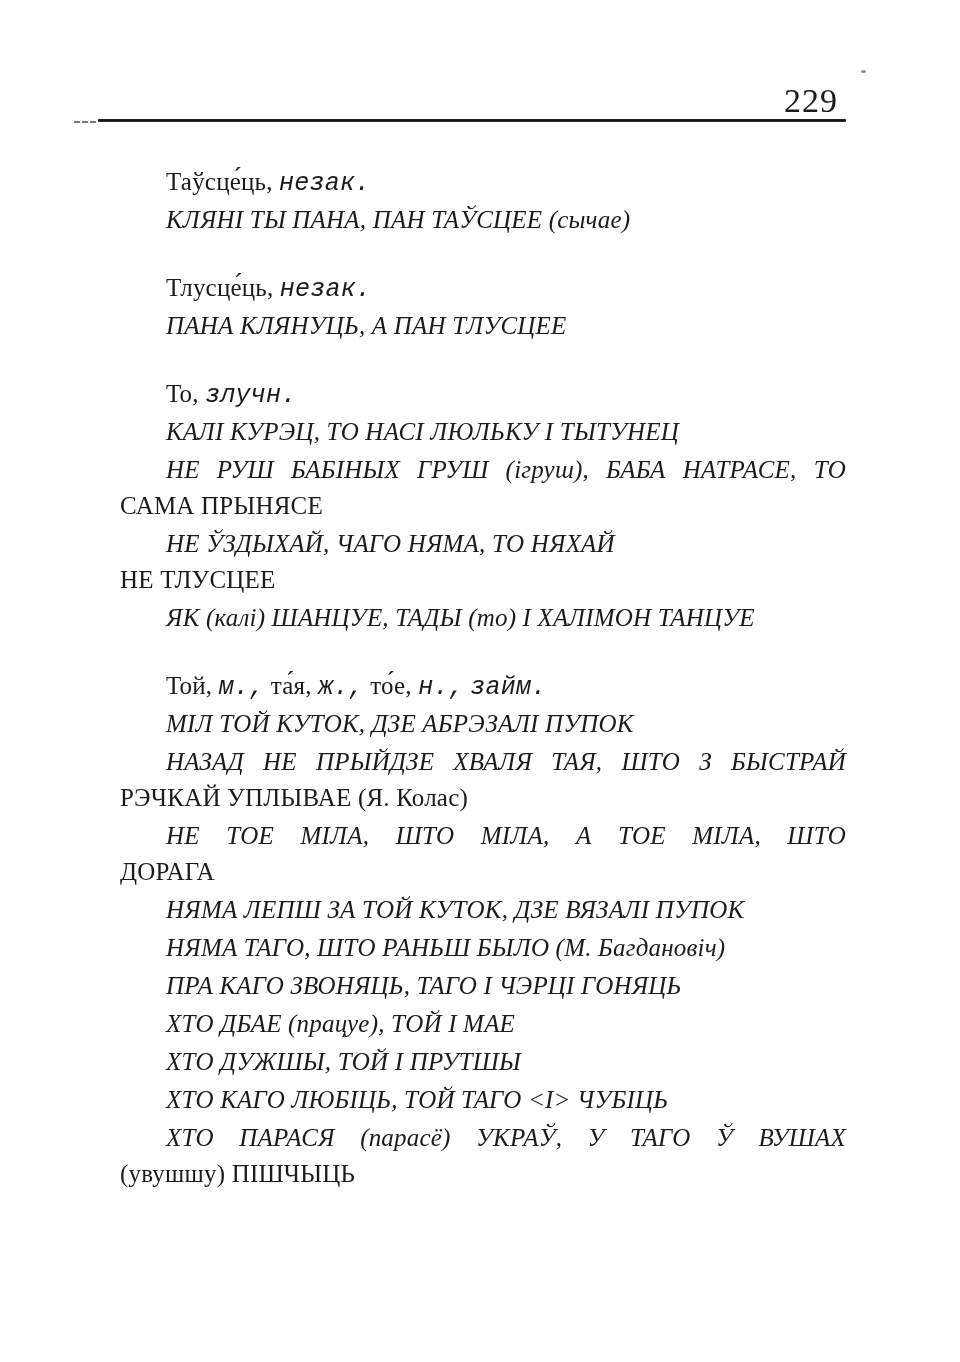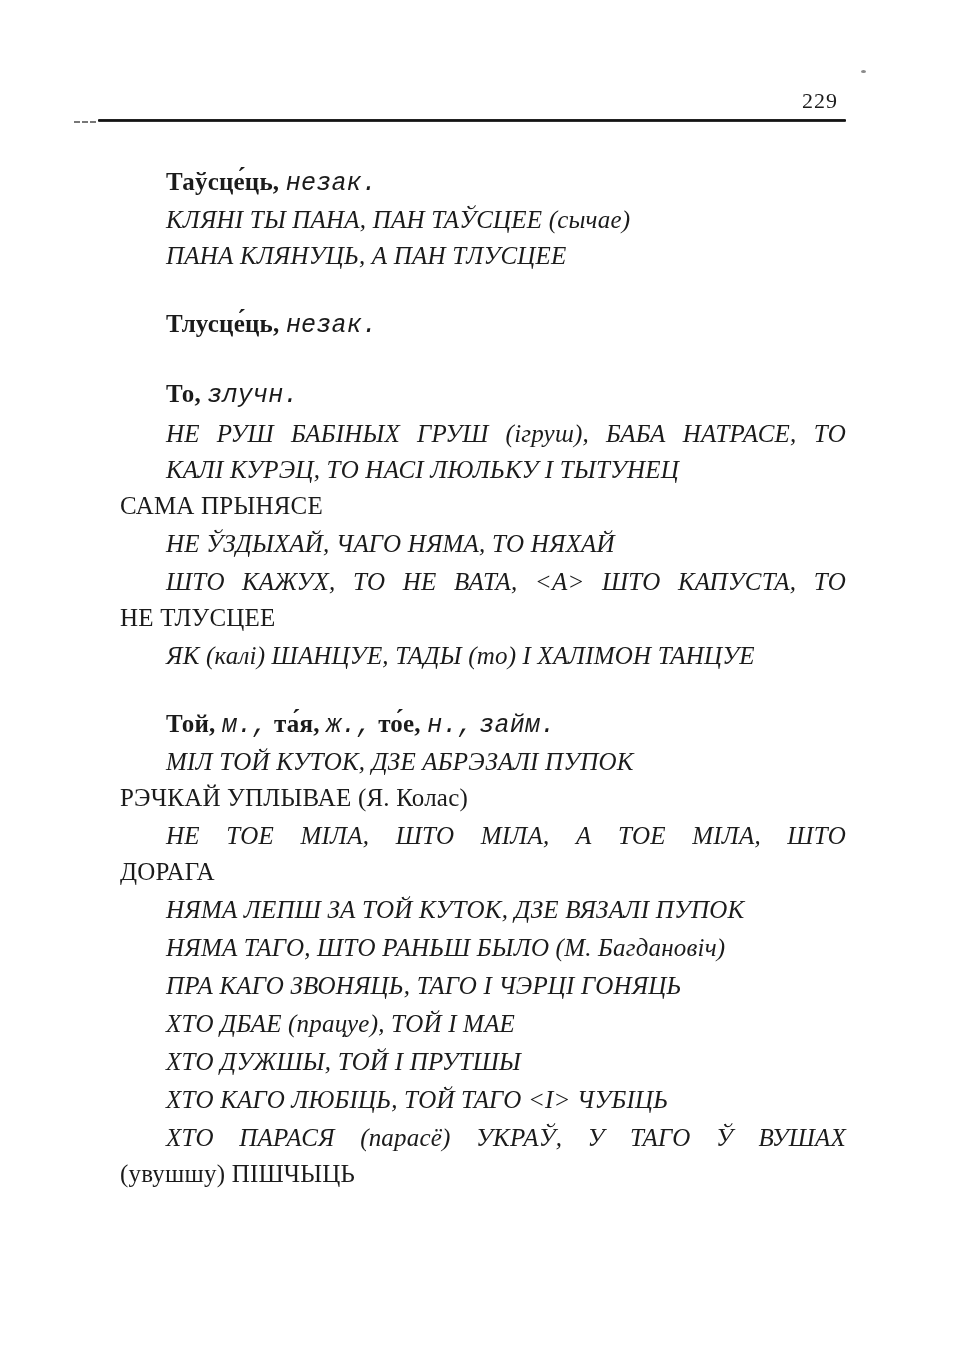--- a/index.html
+++ b/index.html
@@ -10,21 +10,21 @@
     margin: 0 auto;
     background: #ffffff;
     font-family: "Liberation Serif", serif;
     color: #1b1b1b;
     overflow: hidden;
   }
   .pageno {
     position: absolute;
     top: 86px;
     right: 122px;
-    font-size: 22px;
+    font-size: 34px;
     line-height: 30px;
     letter-spacing: 1px;
   }
   .rule {
     position: absolute;
     top: 119px;
     left: 98px;
     width: 748px;
     height: 3px;
     background: linear-gradient(to bottom, #2a2a2a, #111 55%, #444);
@@ -69,46 +69,46 @@
     white-space: nowrap;
     font-style: italic;
   }
   .proverb-line.after-head { margin-top: 8px; }
   .proverb-line.stretch {
     white-space: normal;
     text-align: justify;
     text-align-last: justify;
   }
   .cont-line { margin-top: 8px; }
-  .b { font-weight: 700; }
+  .b { font-weight: 400; }
   .i { font-style: italic; font-family: Liberation Mono, monospace; }
 </style>
 </head>
 <body>
 
 <div class="page">
   <div class="pageno">229</div>
   <div class="speck"></div>
   <div class="rule-lead"></div>
   <div class="rule"></div>
   <div class="content">
       <div class="line headword-line first"><span class="b">Таўсце́ць,</span><span class="r"> </span><span class="i">незак.</span></div>
       <div class="line proverb-line after-head">КЛЯНІ ТЫ ПАНА, ПАН ТАЎСЦЕЕ (сычае)</div>
+      <div class="line headword-line"><span class="b">Тлусце́ць,</span><span class="r"> </span><span class="i">незак.</span></div>
       <div class="line proverb-line after-head">ПАНА КЛЯНУЦЬ, А ПАН ТЛУСЦЕЕ</div>
-      <div class="line headword-line"><span class="b">Тлусце́ць,</span><span class="r"> </span><span class="i">незак.</span></div>
       <div class="line headword-line"><span class="b">То,</span><span class="r"> </span><span class="i">злучн.</span></div>
+      <div class="line proverb-line after-head">КАЛІ КУРЭЦ, ТО НАСІ ЛЮЛЬКУ І ТЫТУНЕЦ</div>
       <div class="line proverb-line stretch">НЕ РУШ БАБІНЫХ ГРУШ (ігруш), БАБА НАТРАСЕ, ТО</div>
-      <div class="line proverb-line after-head">КАЛІ КУРЭЦ, ТО НАСІ ЛЮЛЬКУ І ТЫТУНЕЦ</div>
       <div class="line cont-line">САМА ПРЫНЯСЕ</div>
       <div class="line proverb-line">НЕ ЎЗДЫХАЙ, ЧАГО НЯМА, ТО НЯХАЙ</div>
-      <div class="line proverb-line stretch">ШТО КАЖУХ, ТО НЕ ВАТА, &lt;А&gt; ШТО КАПУСТА, ТО</div>
       <div class="line cont-line">НЕ ТЛУСЦЕЕ</div>
       <div class="line proverb-line">ЯК (калі) ШАНЦУЕ, ТАДЫ (то) І ХАЛІМОН ТАНЦУЕ</div>
       <div class="line headword-line"><span class="b">Той,</span><span class="r"> </span><span class="i">м.,</span><span class="r"> </span><span class="b">та́я,</span><span class="r"> </span><span class="i">ж.,</span><span class="r"> </span><span class="b">то́е,</span><span class="r"> </span><span class="i">н.,</span><span class="r"> </span><span class="i">займ.</span></div>
       <div class="line proverb-line after-head">МІЛ ТОЙ КУТОК, ДЗЕ АБРЭЗАЛІ ПУПОК</div>
+      <div class="line proverb-line stretch">НАЗАД НЕ ПРЫЙДЗЕ ХВАЛЯ ТАЯ, ШТО З БЫСТРАЙ</div>
       <div class="line cont-line">РЭЧКАЙ УПЛЫВАЕ (Я. Колас)</div>
       <div class="line proverb-line stretch">НЕ ТОЕ МІЛА, ШТО МІЛА, А ТОЕ МІЛА, ШТО</div>
       <div class="line cont-line">ДОРАГА</div>
       <div class="line proverb-line">НЯМА ЛЕПШ ЗА ТОЙ КУТОК, ДЗЕ ВЯЗАЛІ ПУПОК</div>
       <div class="line proverb-line">НЯМА ТАГО, ШТО РАНЬШ БЫЛО (М. Багдановіч)</div>
       <div class="line proverb-line">ПРА КАГО ЗВОНЯЦЬ, ТАГО І ЧЭРЦІ ГОНЯЦЬ</div>
       <div class="line proverb-line">ХТО ДБАЕ (працуе), ТОЙ І МАЕ</div>
       <div class="line proverb-line">ХТО ДУЖШЫ, ТОЙ І ПРУТШЫ</div>
       <div class="line proverb-line">ХТО КАГО ЛЮБІЦЬ, ТОЙ ТАГО &lt;І&gt; ЧУБІЦЬ</div>
       <div class="line proverb-line stretch">ХТО ПАРАСЯ (парасё) УКРАЎ, У ТАГО Ў ВУШАХ</div>

